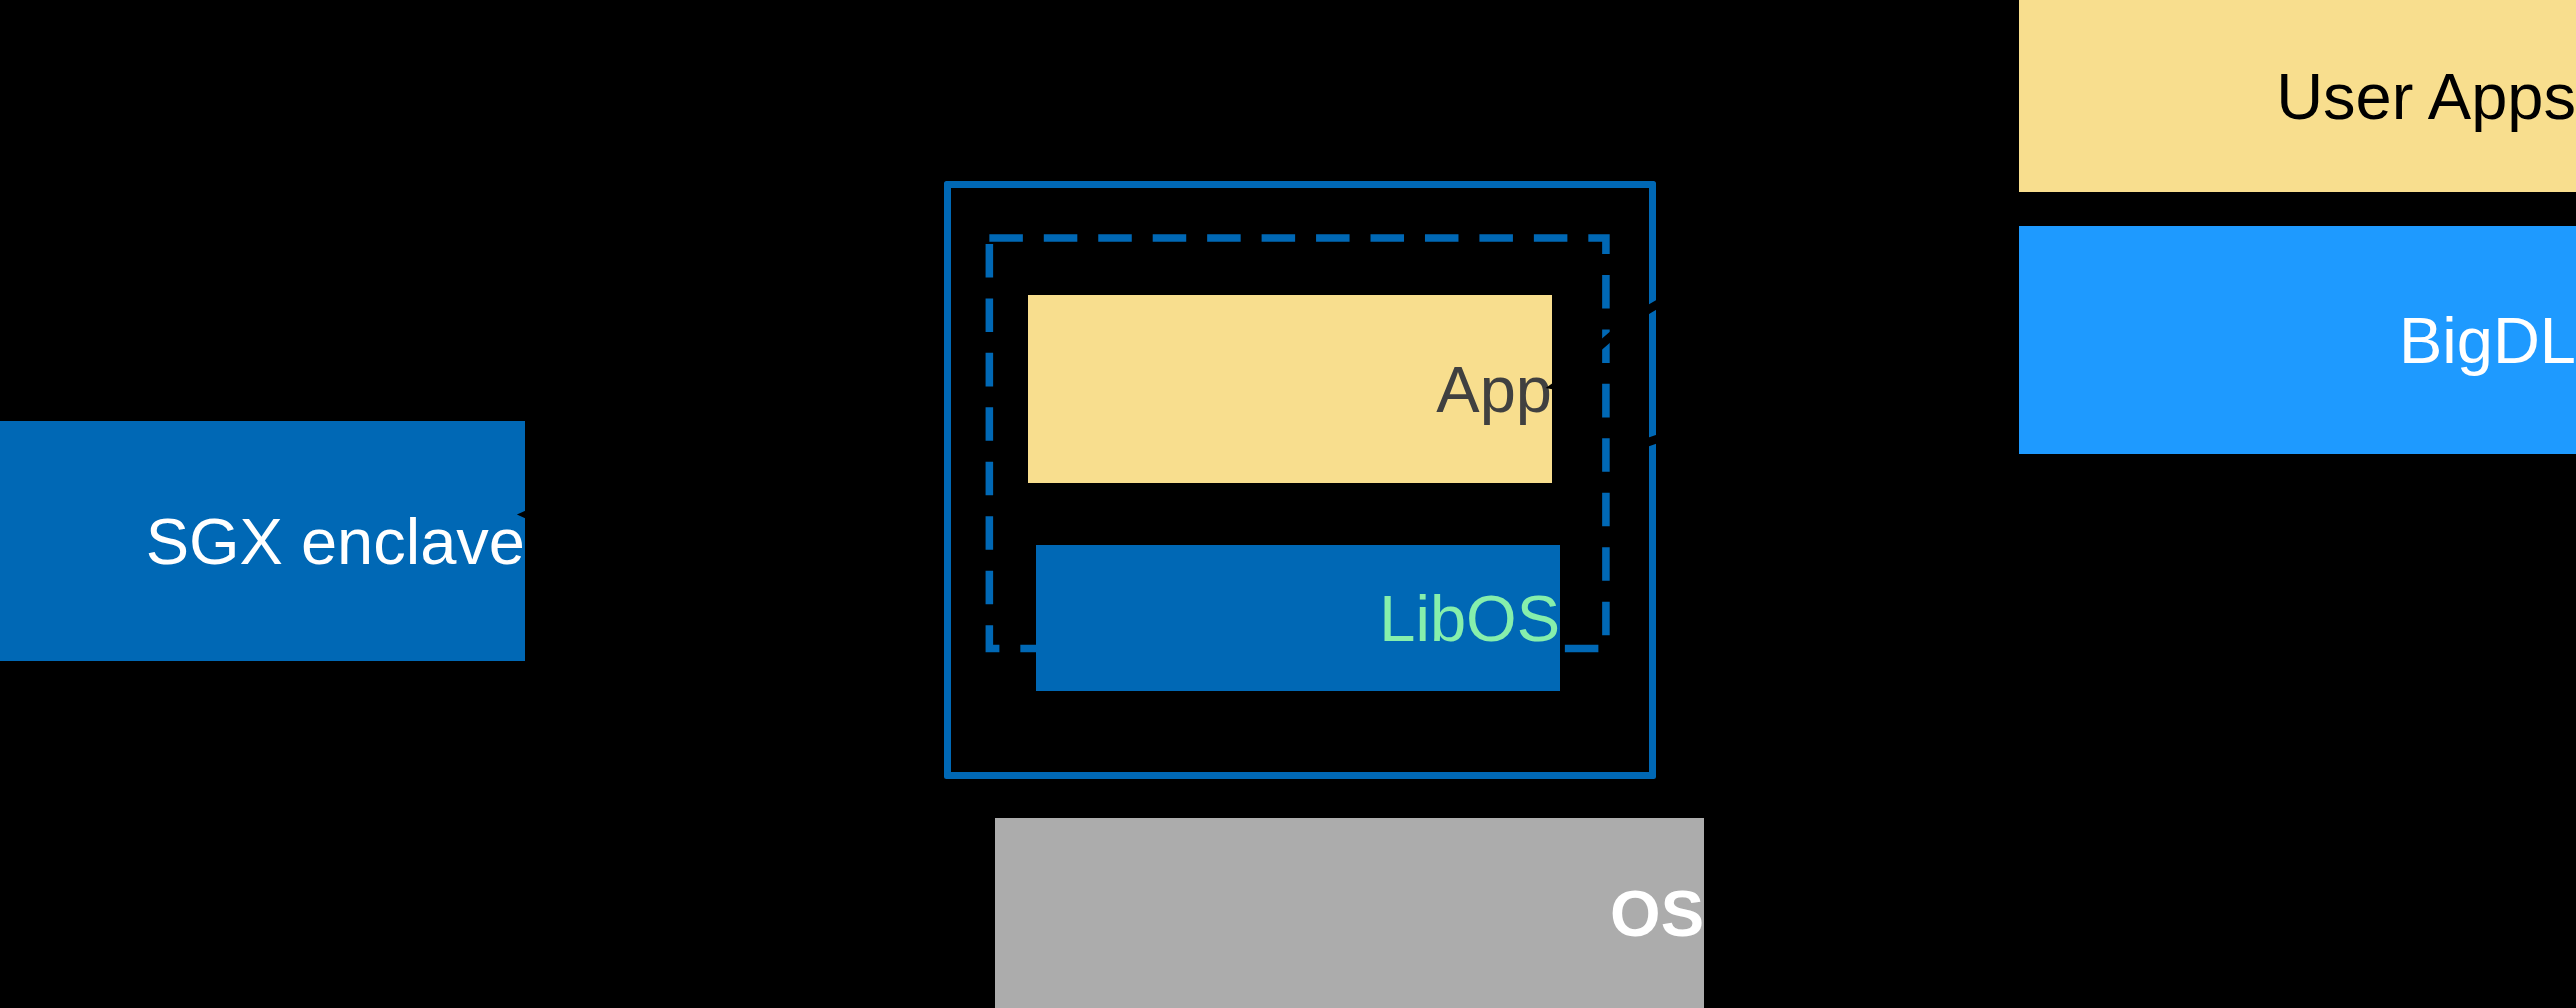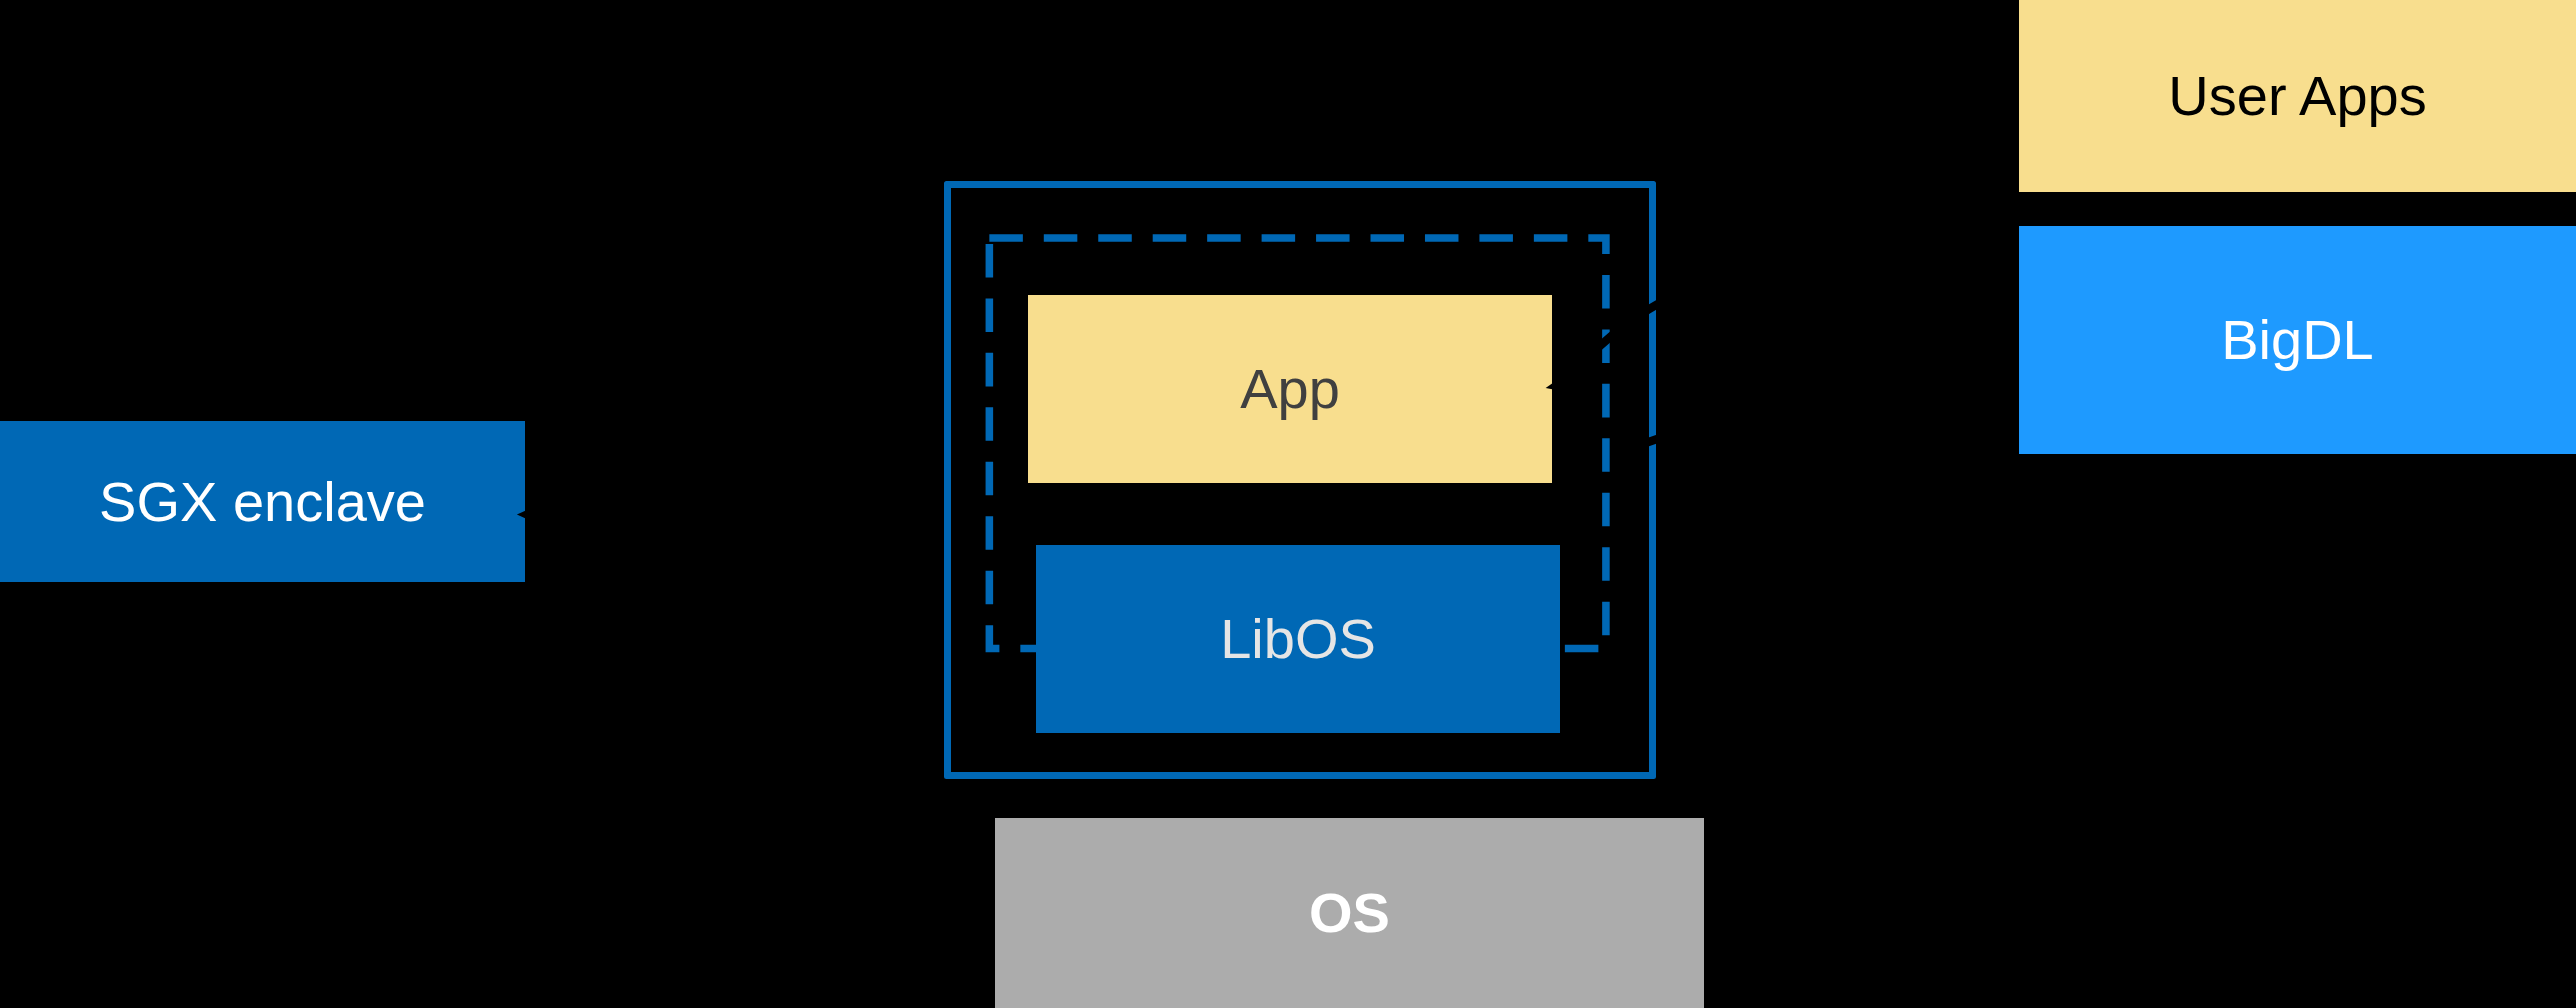--- a/index.html
+++ b/index.html
@@ -12,49 +12,49 @@
     width: 2576px;
     height: 1009px;
     background: #000000;
     overflow: hidden;
     font-family: "Liberation Sans", "DejaVu Sans", sans-serif;
   }
   .box {
     position: absolute;
     display: flex;
     align-items: center;
-    justify-content: center;
-    font-size: 56px;
+    justify-content: flex-end;
+    font-size: 65px;
     line-height: 1;
     white-space: nowrap;
   }
   
   #sgx-box {
-    left: 0px; top: 421px; width: 525px; height: 161px;
+    left: 0px; top: 421px; width: 525px; height: 240px;
     background: #0068B5; color: #FFFFFF; z-index: 2;
   }
   
   #enclave-outline {
     position: absolute;
     left: 944px; top: 181px; width: 712px; height: 598px;
     border: 7.5px solid #0068B5;
     box-sizing: border-box;
     border-radius: 2.5px;
     z-index: 3;
   }
   
   #dashed-layer { position: absolute; left: 0; top: 0; z-index: 1; }
   #arrow-layer  { position: absolute; left: 0; top: 0; z-index: 6; }
   #app-box {
     left: 1028px; top: 295px; width: 524px; height: 188px;
     background: #F8DE8E; color: #404040; z-index: 2;
   }
   #libos-box {
-    left: 1036px; top: 545px; width: 524px; height: 188px;
-    background: #0068B5; color: #e5e5e5; z-index: 2;
+    left: 1036px; top: 545px; width: 524px; height: 146px;
+    background: #0068B5; color: #86efac; z-index: 2;
   }
   #os-box {
     left: 947px; top: 818px; width: 709px; height: 190px;
     background: #ACACAC; color: #FFFFFF; z-index: 2;
     font-weight: 700;
     margin-left: 48px;
   }
   
   #user-apps-box {
     left: 2019px; top: 0px; width: 557px; height: 192px;

